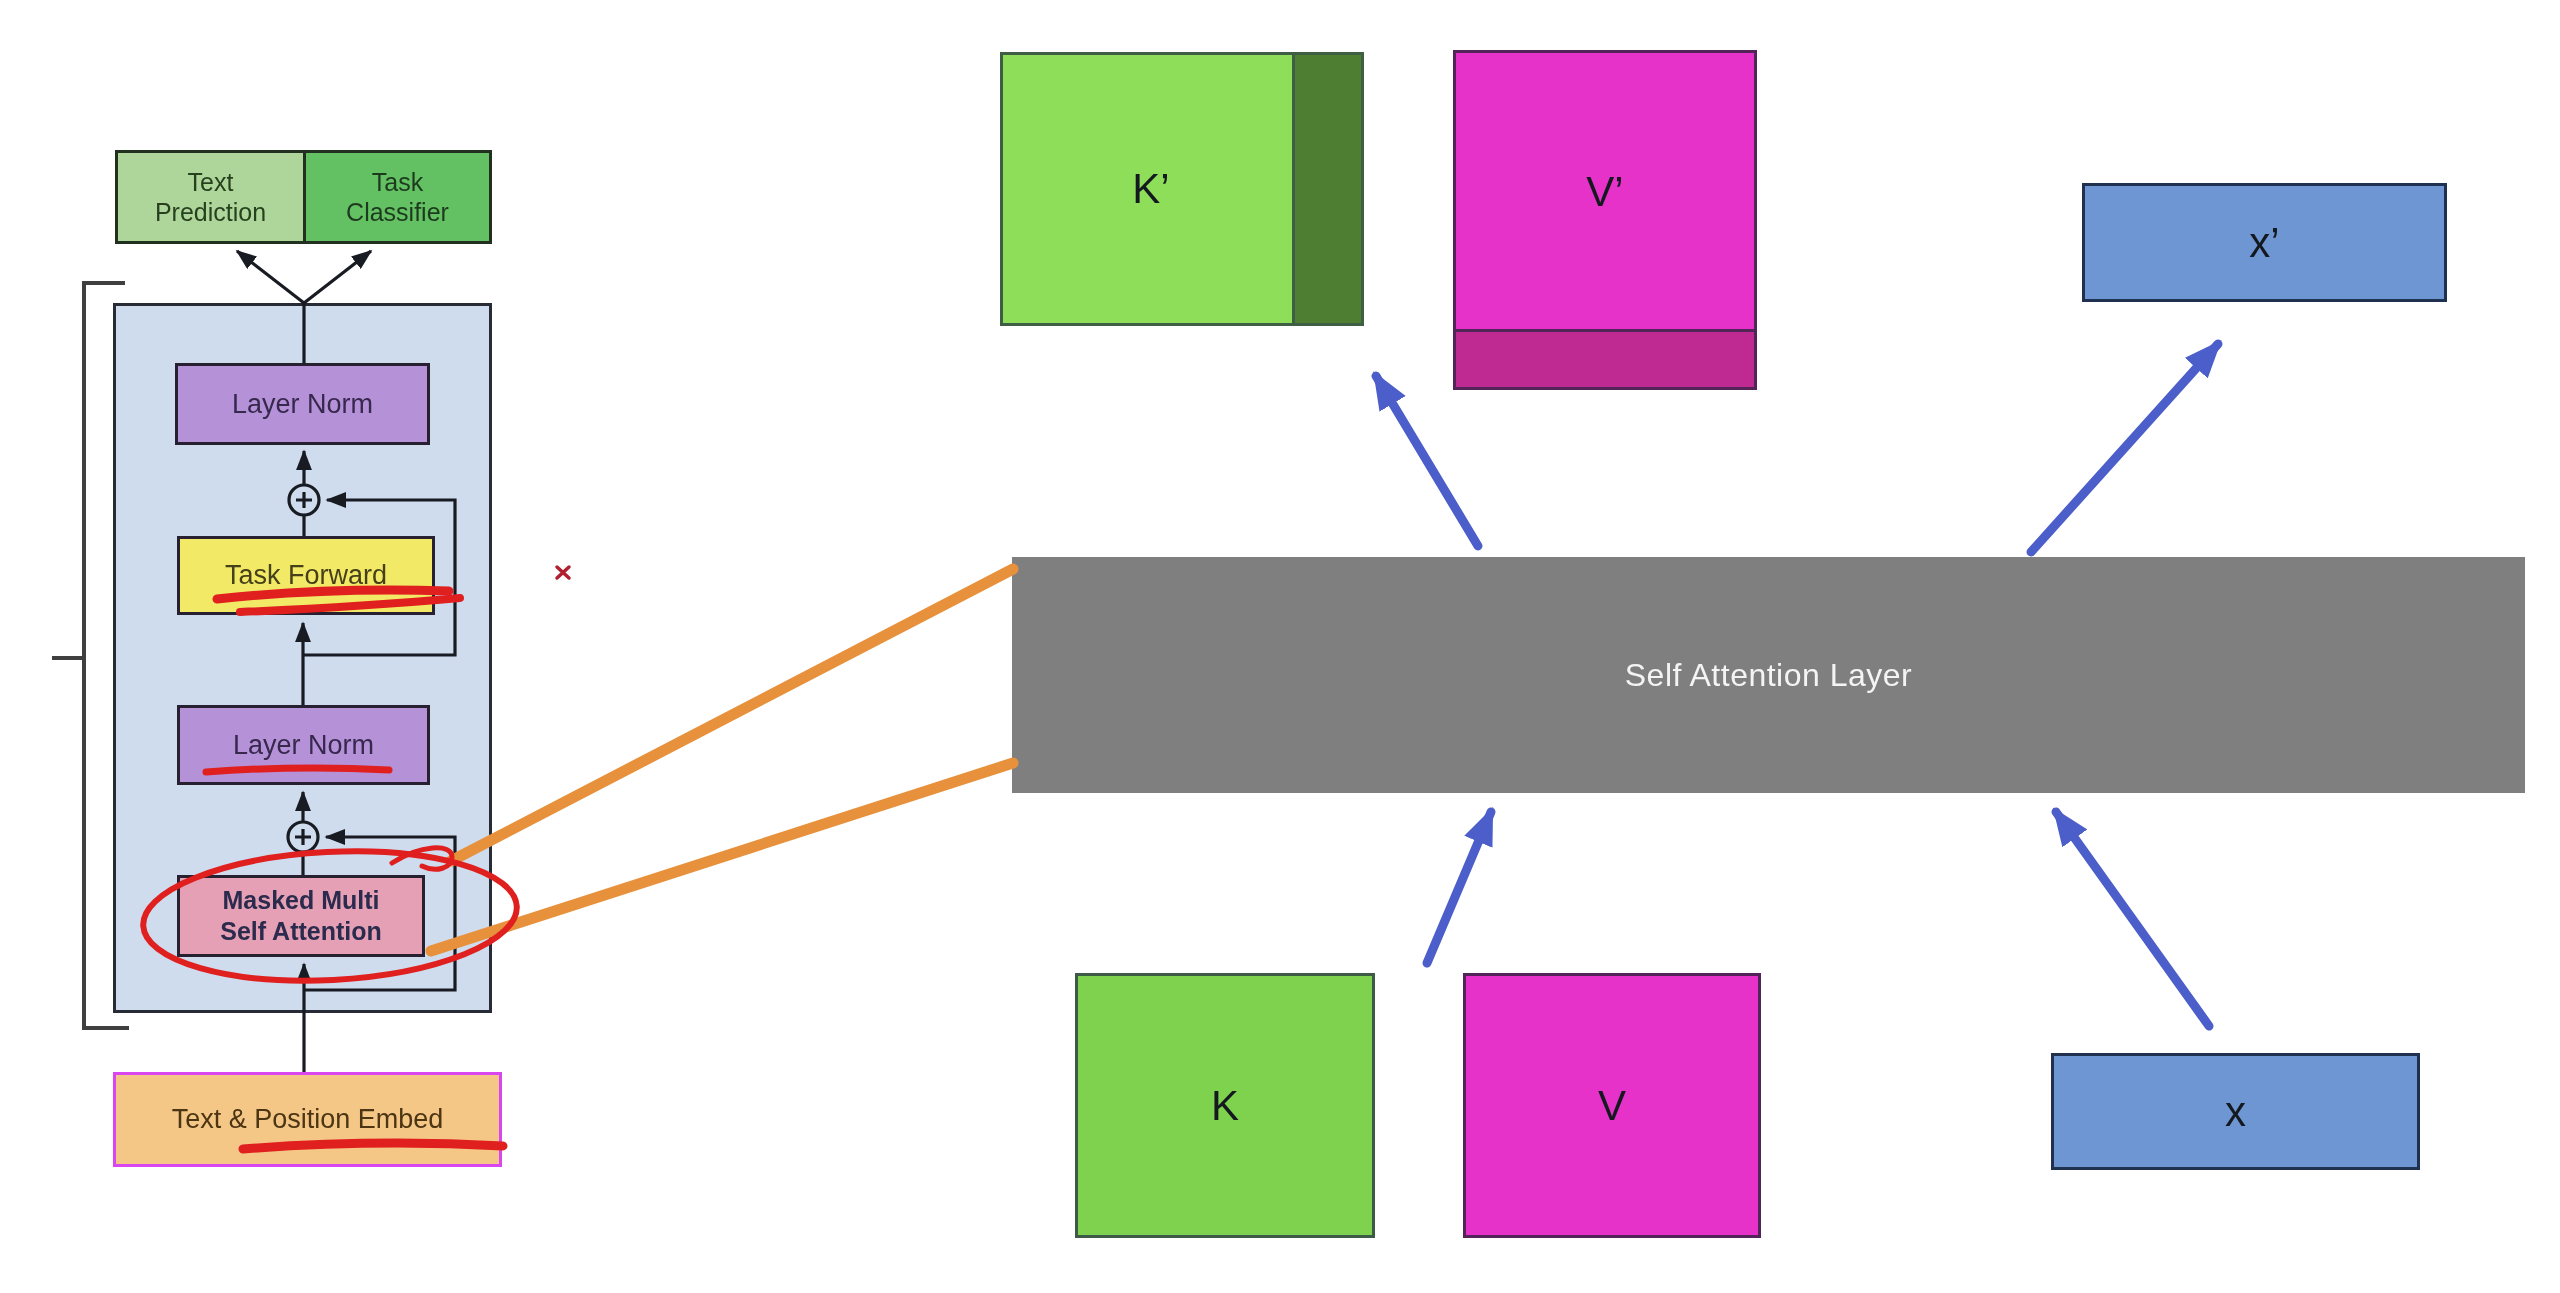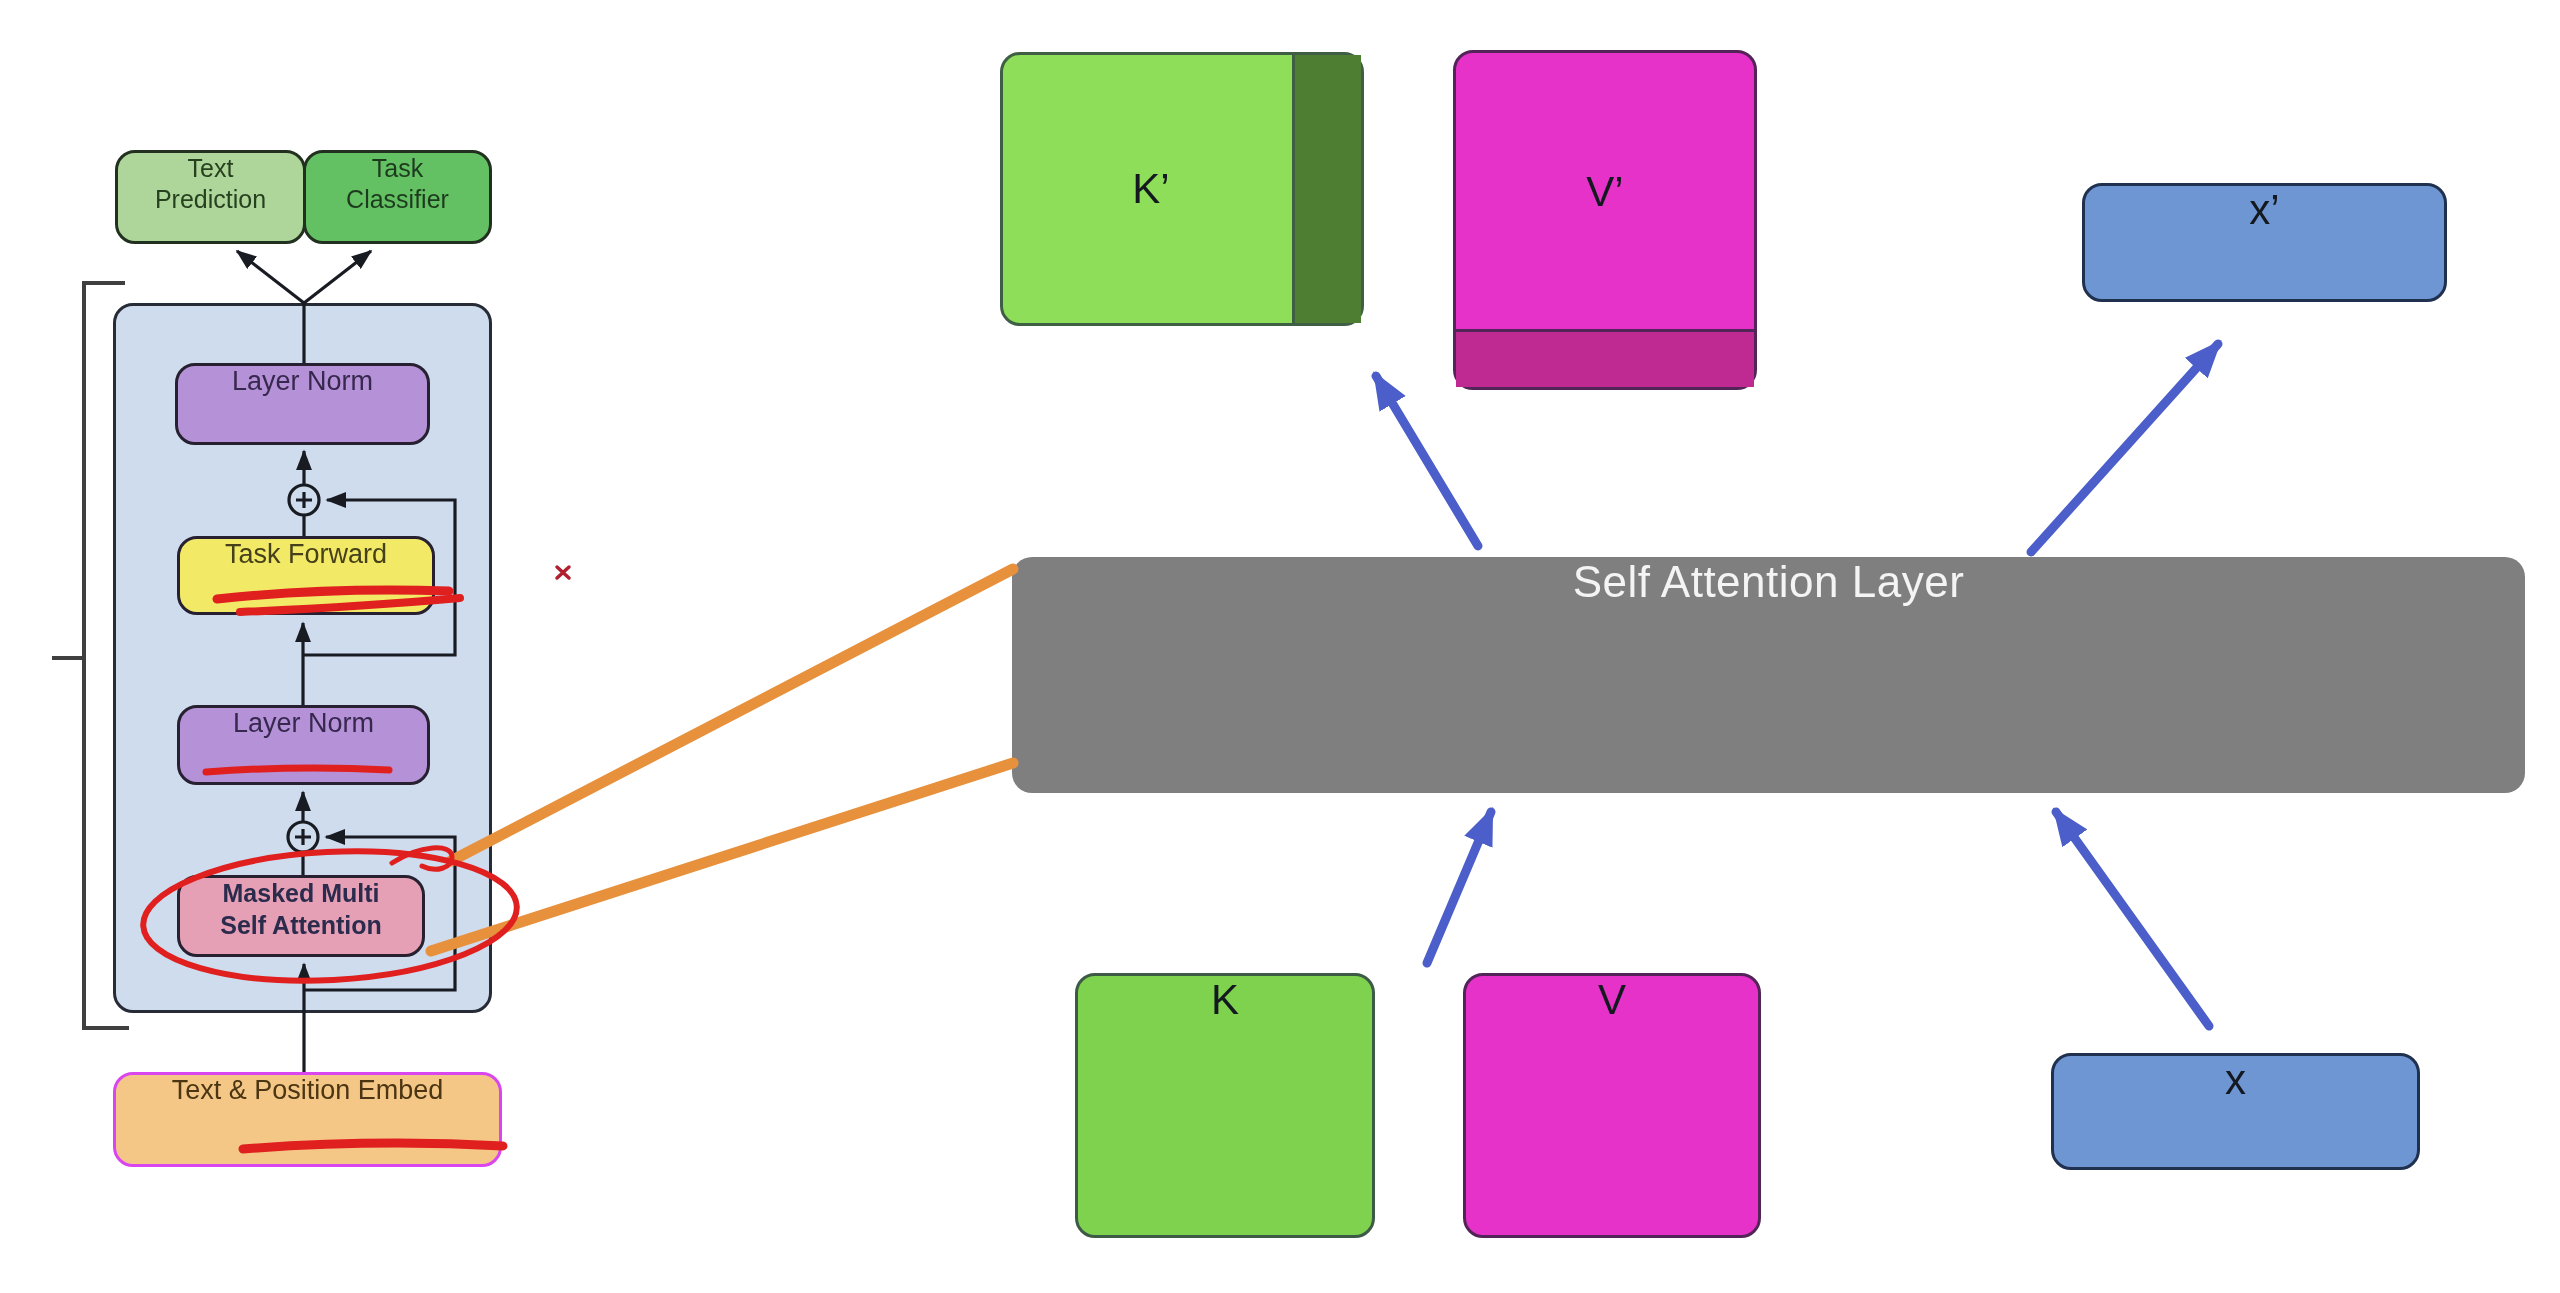--- a/index.html
+++ b/index.html
@@ -1,33 +1,33 @@
 <!DOCTYPE html>
 <html><head>
 <meta charset="utf-8">
 <style>
   html,body{margin:0;padding:0;background:#ffffff;}
   .stage{
     position:relative;width:2560px;height:1293px;background:#ffffff;overflow:hidden;
     font-family:"Liberation Sans","DejaVu Sans",sans-serif;
   }
-  .box{position:absolute;box-sizing:border-box;display:flex;justify-content:center;text-align:center;border-radius:20px;}
+  .box{position:absolute;box-sizing:border-box;display:flex;align-items:center;justify-content:center;text-align:center;}
   
   .head-box{border:3px solid #22301f;font-size:25px;line-height:1.22;font-weight:400;}
   .box-text-prediction{left:115px;top:150px;width:191px;height:94px;background:#aed69b;color:#27411f;}
   .box-task-classifier{left:303px;top:150px;width:189px;height:94px;background:#63c163;color:#1e3a1e;}
   .container-block{left:113px;top:303px;width:379px;height:710px;background:#cfdcee;border:3px solid #262b36;}
   .inner-box{border:3px solid #262030;font-size:27px;font-weight:400;}
   .box-layer-norm-top{left:175px;top:363px;width:255px;height:82px;background:#b591d8;color:#37284e;}
   .box-feed-forward{left:177px;top:536px;width:258px;height:79px;background:#f2ea66;color:#46411a;}
   .box-layer-norm-bottom{left:177px;top:705px;width:253px;height:80px;background:#b591d8;color:#37284e;}
   .box-masked{left:177px;top:875px;width:248px;height:82px;background:#e6a0b5;color:#2b2b4d;font-size:25px;line-height:1.26;font-weight:bold;}
   .box-embed{left:113px;top:1072px;width:389px;height:95px;background:#f4c787;border:3px solid #d946ef;font-size:27px;color:#4b3513;font-weight:400;}
   
-  .bar{left:1012px;top:557px;width:1513px;height:236px;background:#7f7f7f;color:#f4f4f4;font-size:44px;letter-spacing:0.5px;}
+  .bar{left:1012px;top:557px;width:1513px;height:236px;background:#7f7f7f;color:#f4f4f4;font-size:32px;letter-spacing:0.5px;}
   .mat{font-size:42px;color:#14181f;font-weight:400;}
   .box-kp{left:1000px;top:52px;width:364px;height:274px;background:#8ede5a;border:3px solid #3e5f43;}
   .kp-stripe{position:absolute;right:0;top:0;width:66px;height:100%;background:#4e7e32;border-left:3px solid #3e5f43;}
   .kp-label{position:absolute;left:0;top:0;width:296px;height:100%;display:flex;align-items:center;justify-content:center;}
   .box-vp{left:1453px;top:50px;width:304px;height:340px;background:#e632c8;border:3px solid #532457;}
   .vp-strip{position:absolute;left:0;bottom:0;width:100%;height:58px;background:#bf2a92;border-top:3px solid #532457;box-sizing:border-box;}
   .vp-label{position:absolute;left:0;top:0;width:100%;height:278px;display:flex;align-items:center;justify-content:center;}
   .box-xp{left:2082px;top:183px;width:365px;height:119px;background:#6e96d3;border:3px solid #20304f;}
   .box-k{left:1075px;top:973px;width:300px;height:265px;background:#7ed24e;border:3px solid #3c5a45;}
   .box-v{left:1463px;top:973px;width:298px;height:265px;background:#e632c8;border:3px solid #532457;}

